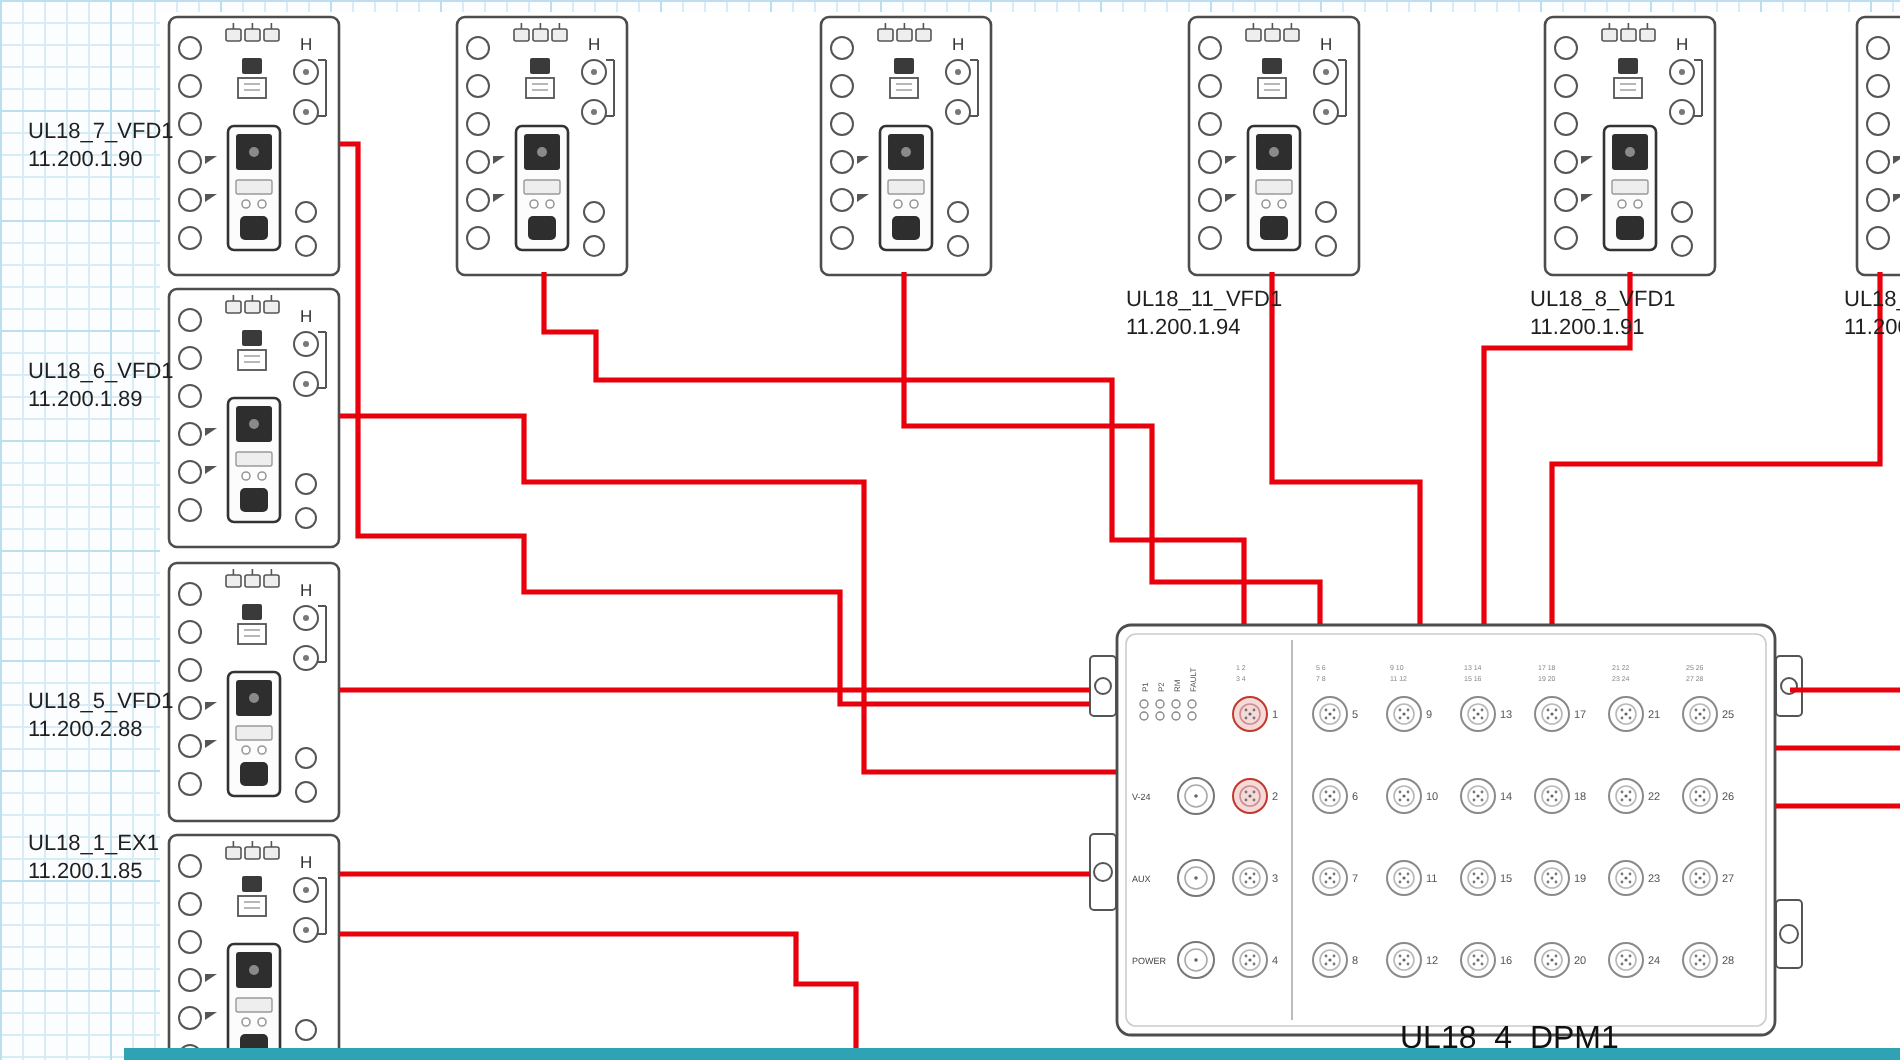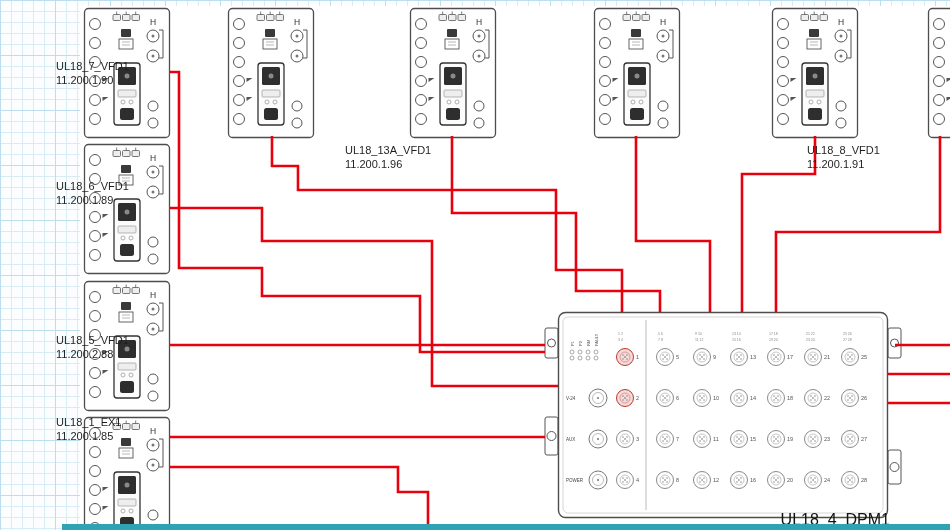--- a/index.html
+++ b/index.html
@@ -10,22 +10,22 @@
     background-color:#fbfdfe;
     background-image:
       linear-gradient(#bcdeed 1px, transparent 1px),
       linear-gradient(90deg,#bcdeed 1px, transparent 1px),
       linear-gradient(#d8ecf5 1px, transparent 1px),
       linear-gradient(90deg,#d8ecf5 1px, transparent 1px);
     background-size:55px 55px, 55px 55px, 11px 11px, 11px 11px;
   }
   .sheet { position:absolute; left:80px; top:6px; right:0; bottom:0; background:#fff; }
   svg.diagram { position:absolute; left:0; top:0; }
-  .dev-label { position:absolute; font-size:11px; line-height:13.5px; color:#1f1f1f; white-space:nowrap;margin-left:42px; }
-  .dpm-label { position:absolute; left:700px; top:511px; width:190px; text-align:right;
+  .dev-label { position:absolute; font-size:11px; line-height:13.5px; color:#1f1f1f; white-space:nowrap; }
+  .dpm-label { position:absolute; left:700px; top:511px; width:190px; text-align:left;
                font-size:16px; color:#111; white-space:nowrap; }
   .bottom-bar { position:absolute; left:62px; top:524px; width:888px; height:6px; }
 </style>
 </head>
 <body>
 
 <div class="stage">
   <div class="sheet"></div>
 
   <svg id="diagram" class="diagram" width="950" height="530" viewBox="0 0 950 530">
@@ -700,32 +700,32 @@
     </svg>
 
   <div class="dev-label" style="left:14px;top:60px">
     <div>UL18_7_VFD1</div>
     <div>11.200.1.90</div>
   </div>
   <div class="dev-label" style="left:14px;top:180px">
     <div>UL18_6_VFD1</div>
     <div>11.200.1.89</div>
   </div>
-  <div class="dev-label" style="left:14px;top:334px">
+  <div class="dev-label" style="left:14px;top:345px">
     <div>UL18_5_VFD1</div>
     <div>11.200.2.88</div>
   </div>
   <div class="dev-label" style="left:14px;top:416px">
     <div>UL18_1_EX1</div>
     <div>11.200.1.85</div>
   </div>
 
-  <div class="dev-label" style="left:303px;top:144px">
-    <div>UL18_13A_VFD1</div>
-    <div>11.200.1.96</div>
+  <div class="dev-label" style="left:563px;top:144px">
+    <div>UL18_11_VFD1</div>
+    <div>11.200.1.94</div>
   </div>
   <div class="dev-label" style="left:765px;top:144px">
     <div>UL18_8_VFD1</div>
     <div>11.200.1.91</div>
   </div>
   <div class="dev-label" style="left:922px;top:144px">
     <div>UL18_</div>
     <div>11.200.</div>
   </div>
 

